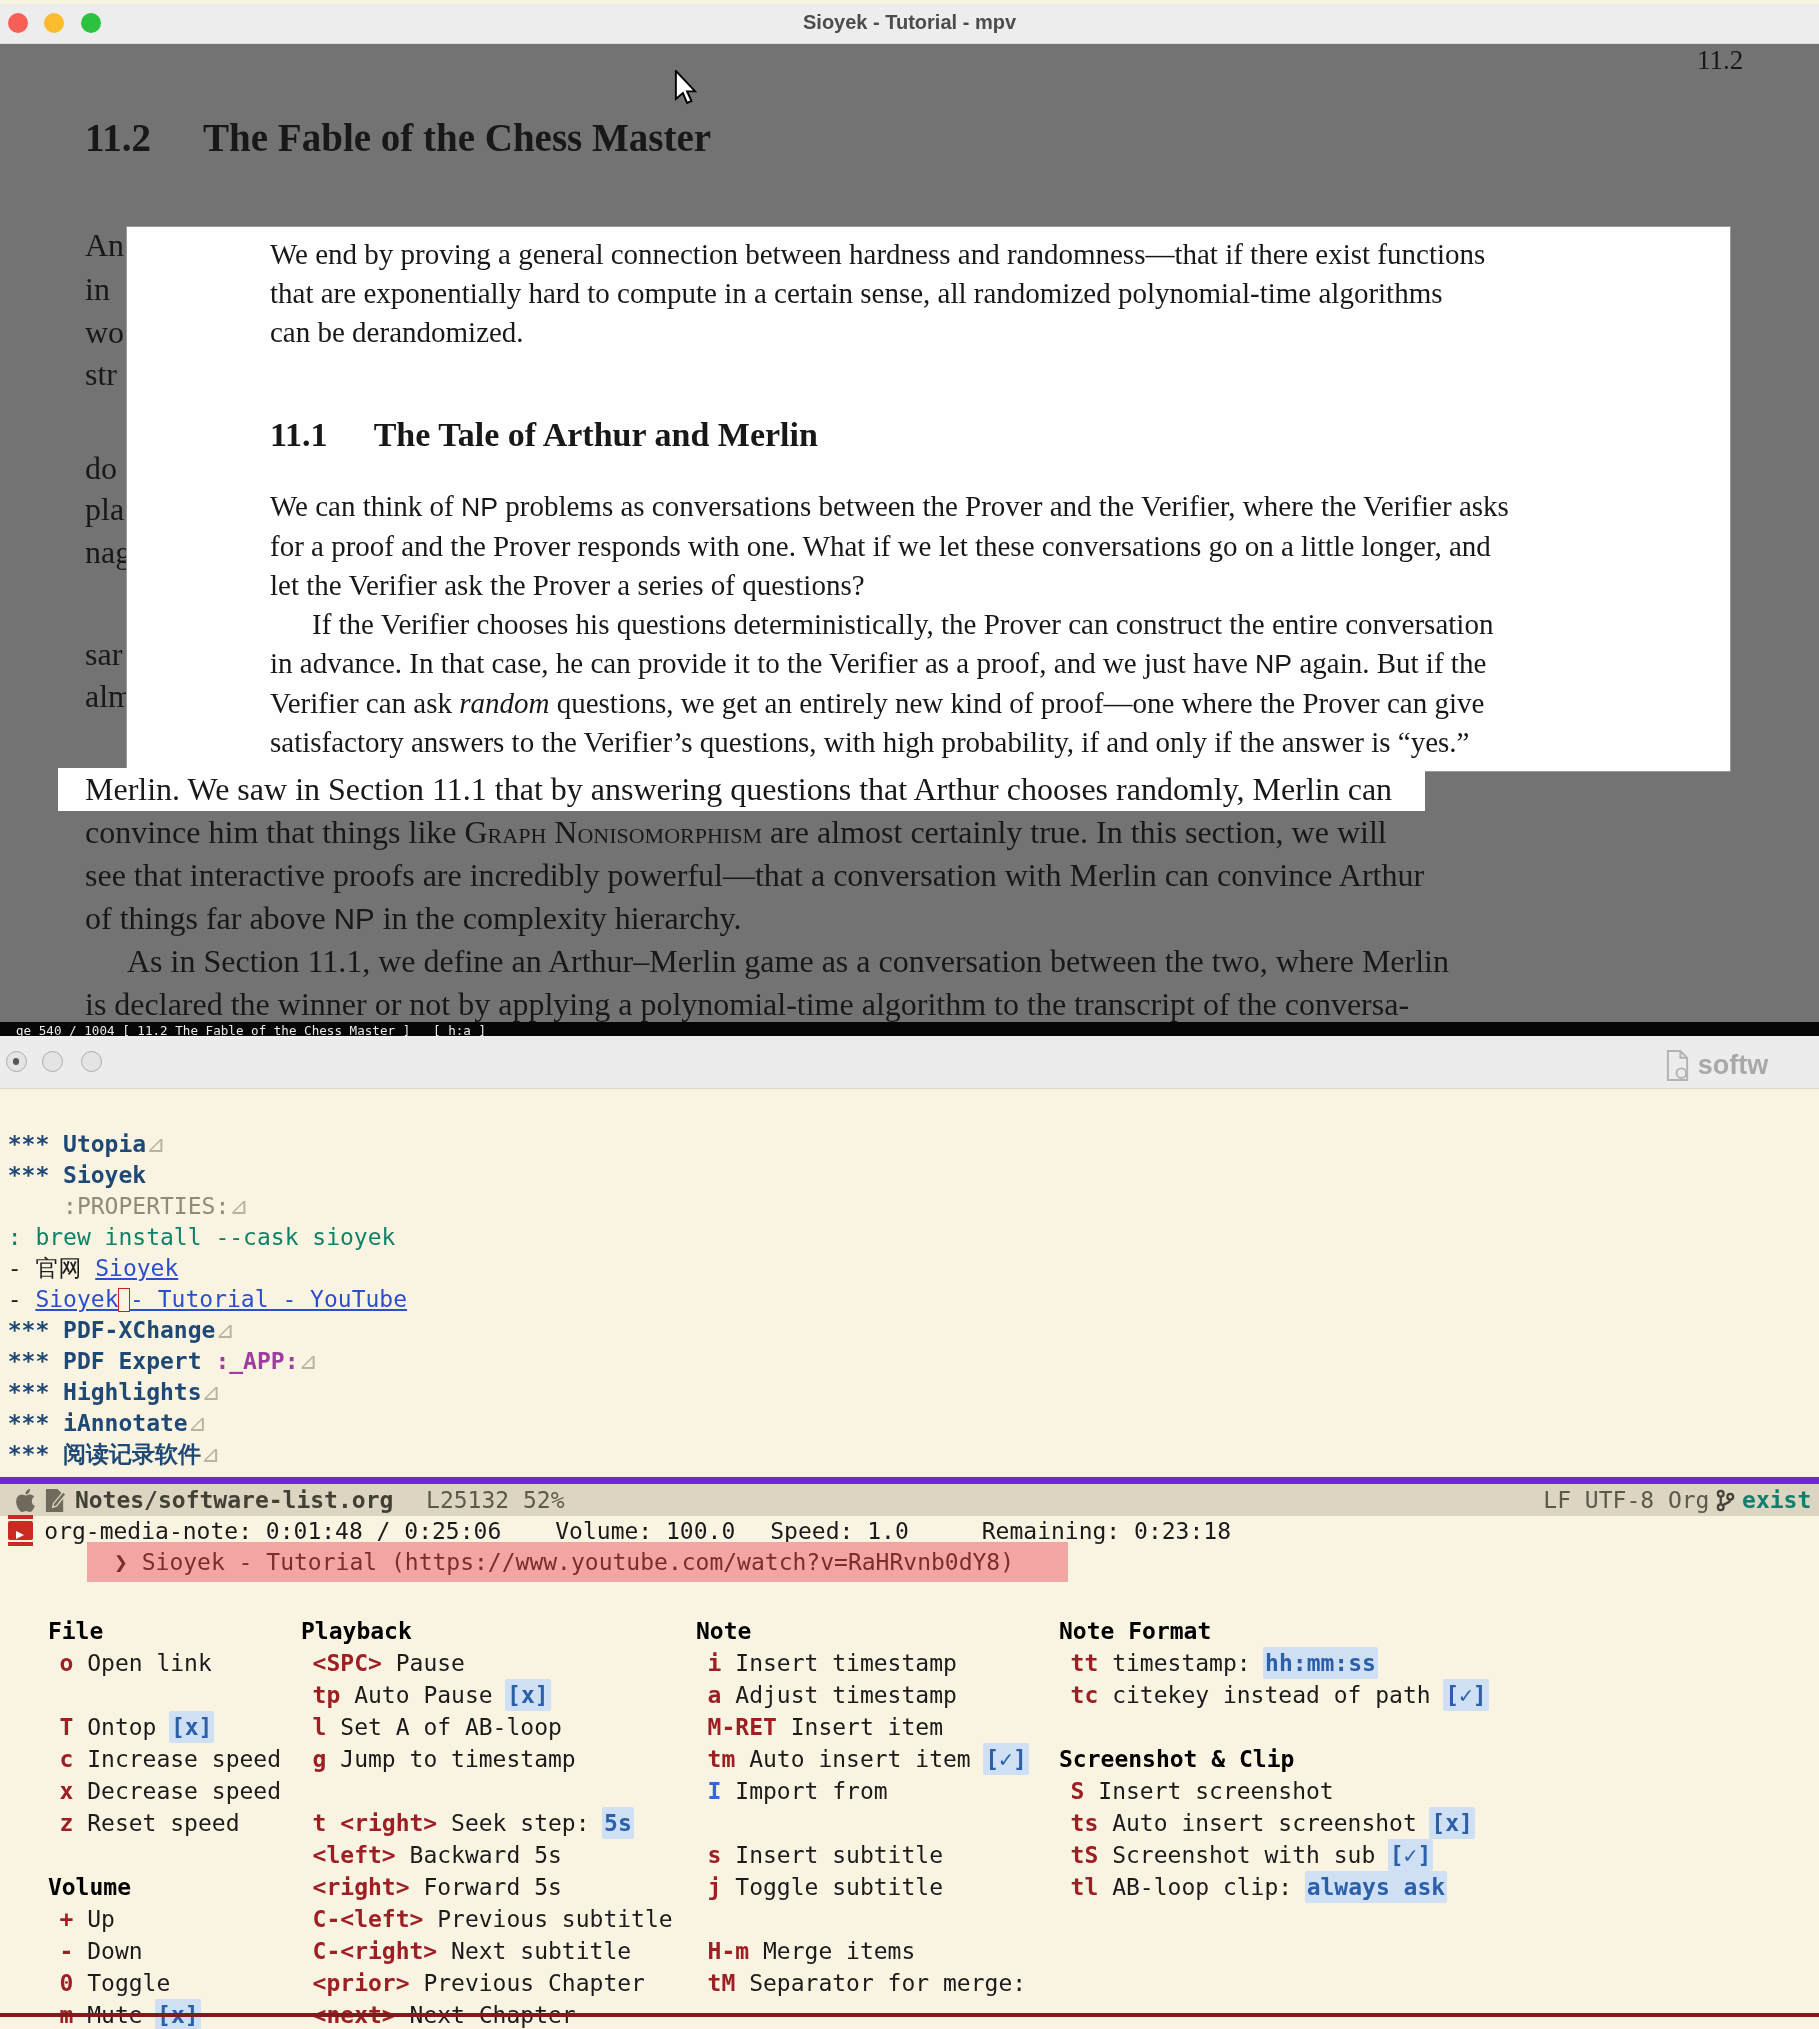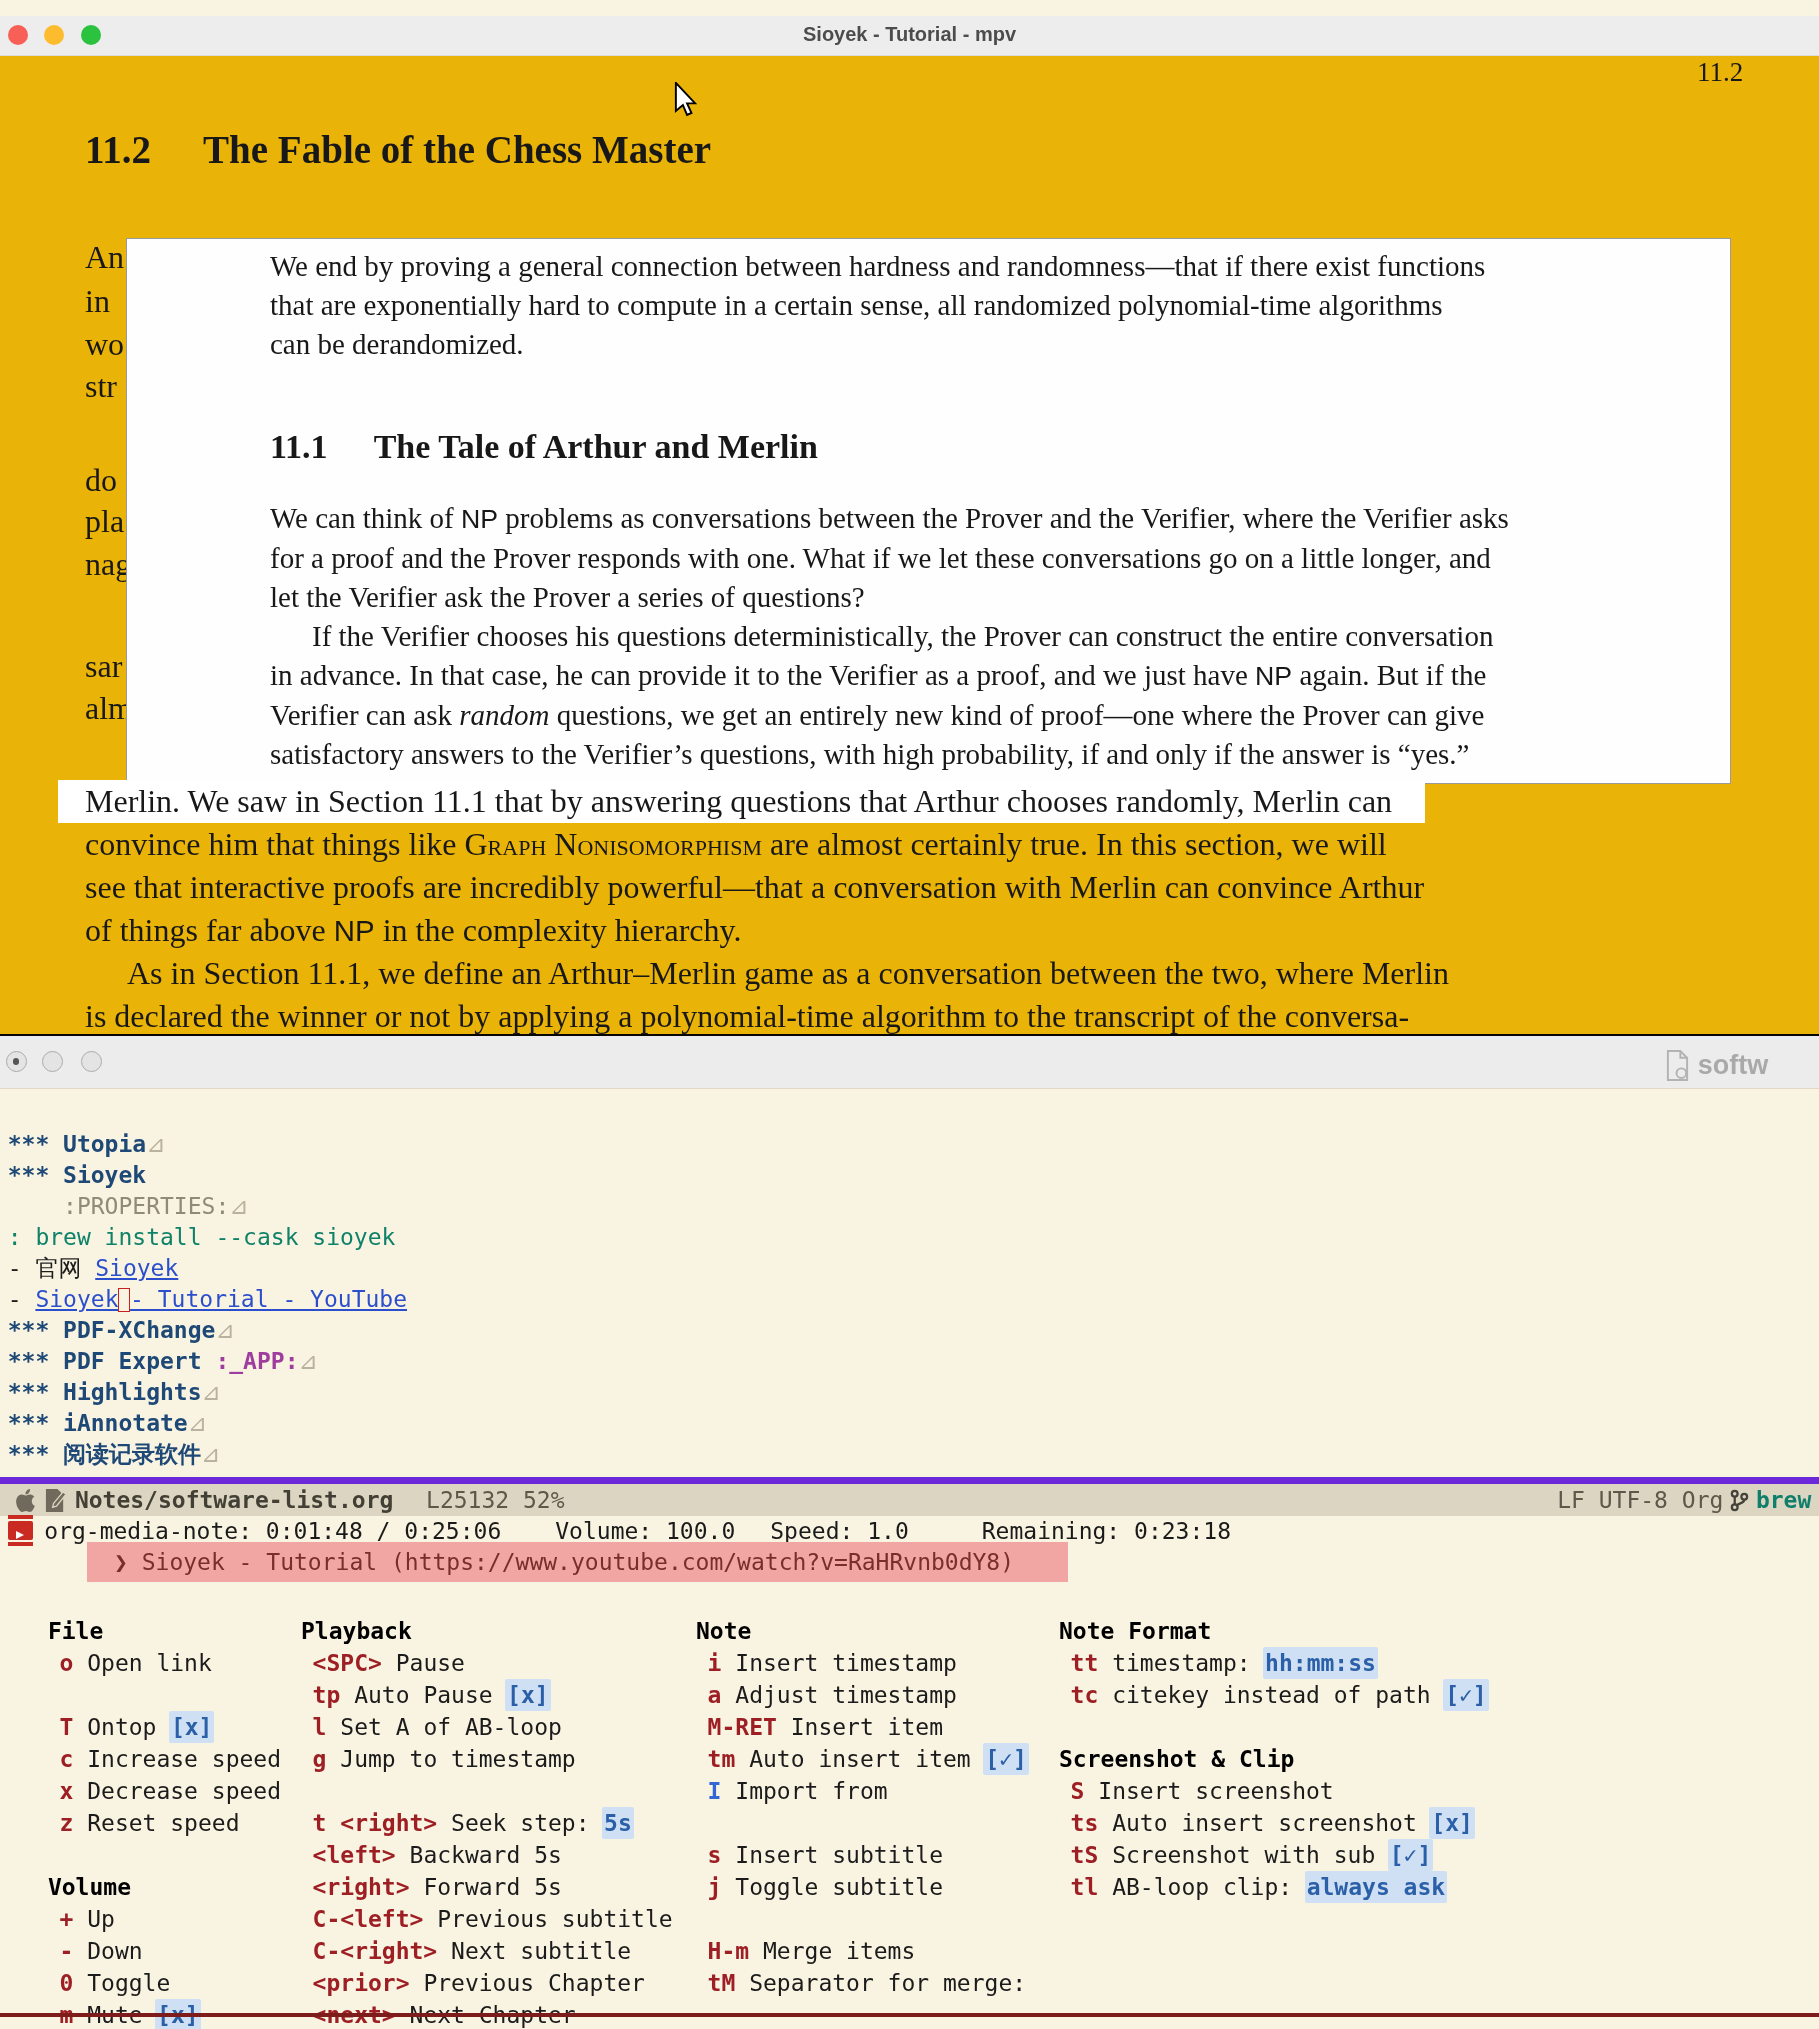--- a/index.html
+++ b/index.html
@@ -1,20 +1,20 @@
 <!DOCTYPE html>
 <html><head>
 <meta charset="utf-8">
 <style>
   html,body{margin:0;padding:0;background:#dcdcdc;}
   #screen{position:relative;width:1819px;height:2030px;overflow:hidden;background:#f9f3e1;
           font-family:"Liberation Sans","DejaVu Sans",sans-serif;}
 
   
-  #pdf-window{position:absolute;left:0;top:16px;width:1819px;height:1036px;background:#eab308;}
+  #pdf-window{position:absolute;left:0;top:4px;width:1819px;height:1036px;background:#737373;}
   .mac-titlebar{position:absolute;left:0;top:0;width:100%;height:39px;background:#ededed;border-bottom:1px solid #dcdcdc;}
   .tl{position:absolute;top:8.7px;width:20px;height:20px;border-radius:50%;}
   .tl.red{left:7.7px;background:#f75f57;}
   .tl.yellow{left:44px;background:#fdbc2e;}
   .tl.green{left:81px;background:#2ac23f;}
   .mac-title{position:absolute;left:50%;top:6.8px;transform:translateX(-50%);font-size:20px;font-weight:bold;color:#4c4c4c;white-space:nowrap;}
 
   .pdf-page{position:absolute;left:0;top:40px;width:1819px;height:978px;
             font-family:"Liberation Serif","DejaVu Serif",serif;color:#181818;}
   .runhead{position:absolute;left:1697px;top:1px;font-size:27px;}
@@ -201,21 +201,21 @@
         <span class="ml-pos">L25132 52%</span>
       </div>
       <div class="ml-right">
         <span>LF UTF-8  Org</span>
         <svg width="21" height="23" viewBox="0 0 22 24">
           <circle cx="6" cy="5" r="3" fill="none" stroke="#45423a" stroke-width="2.4"></circle>
           <circle cx="6" cy="19" r="3" fill="none" stroke="#45423a" stroke-width="2.4"></circle>
           <circle cx="16" cy="8" r="3" fill="none" stroke="#45423a" stroke-width="2.4"></circle>
           <path d="M6 8 v8 M16 11 c0 5 -7 3 -8 7" fill="none" stroke="#45423a" stroke-width="2.4"></path>
         </svg>
-        <span class="ml-main">brew</span>
+        <span class="ml-main">exist</span>
       </div>
     </div>
 
     <div class="media-line">
       <span class="media-icon">
         <span class="bar" style="top:0"></span>
         <span class="mid">
             <span class="tri"></span>
           </span>
         <span class="bar" style="top:27px"></span>

